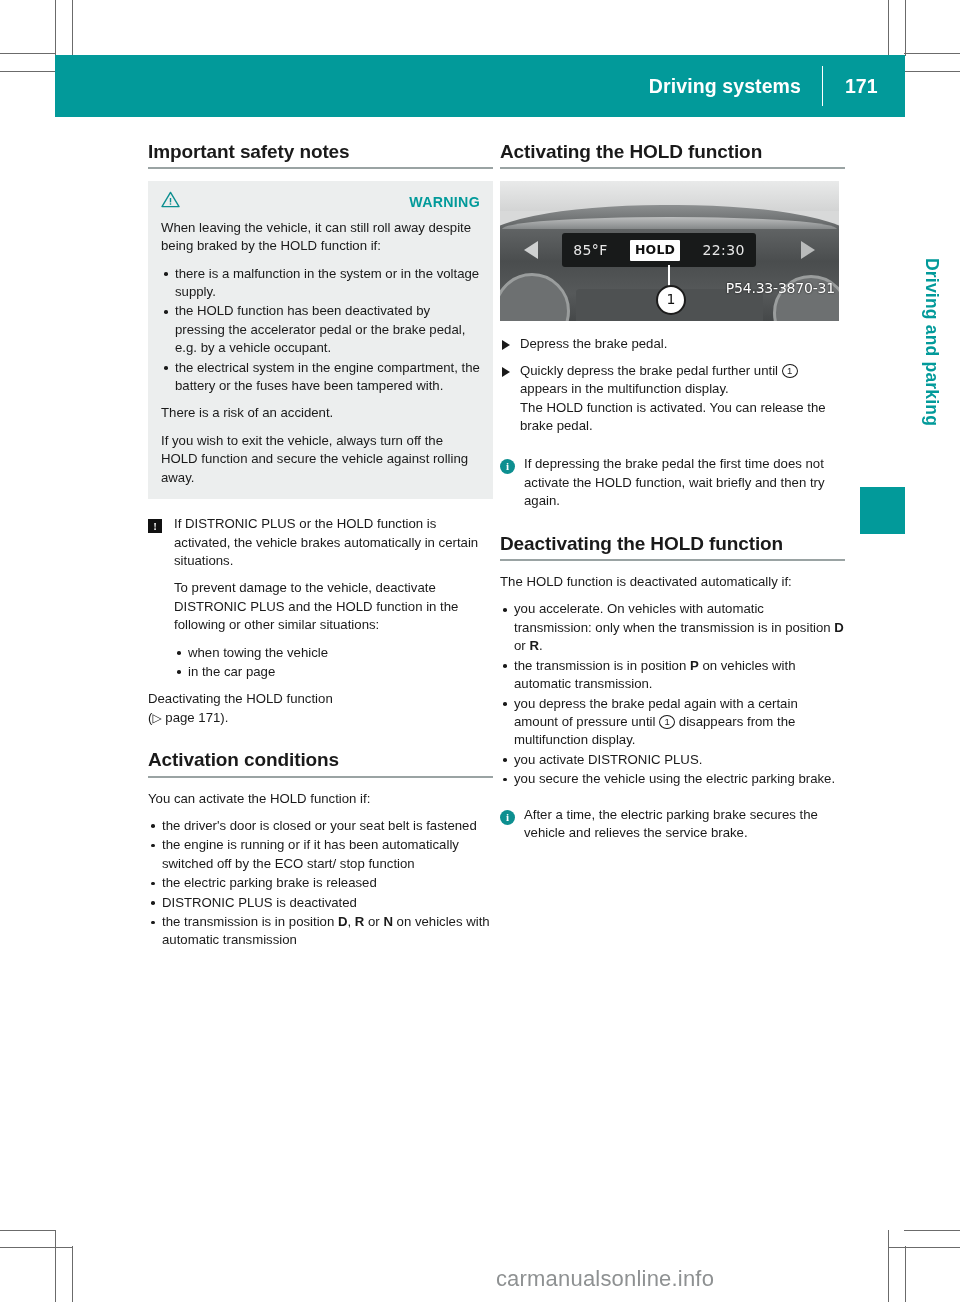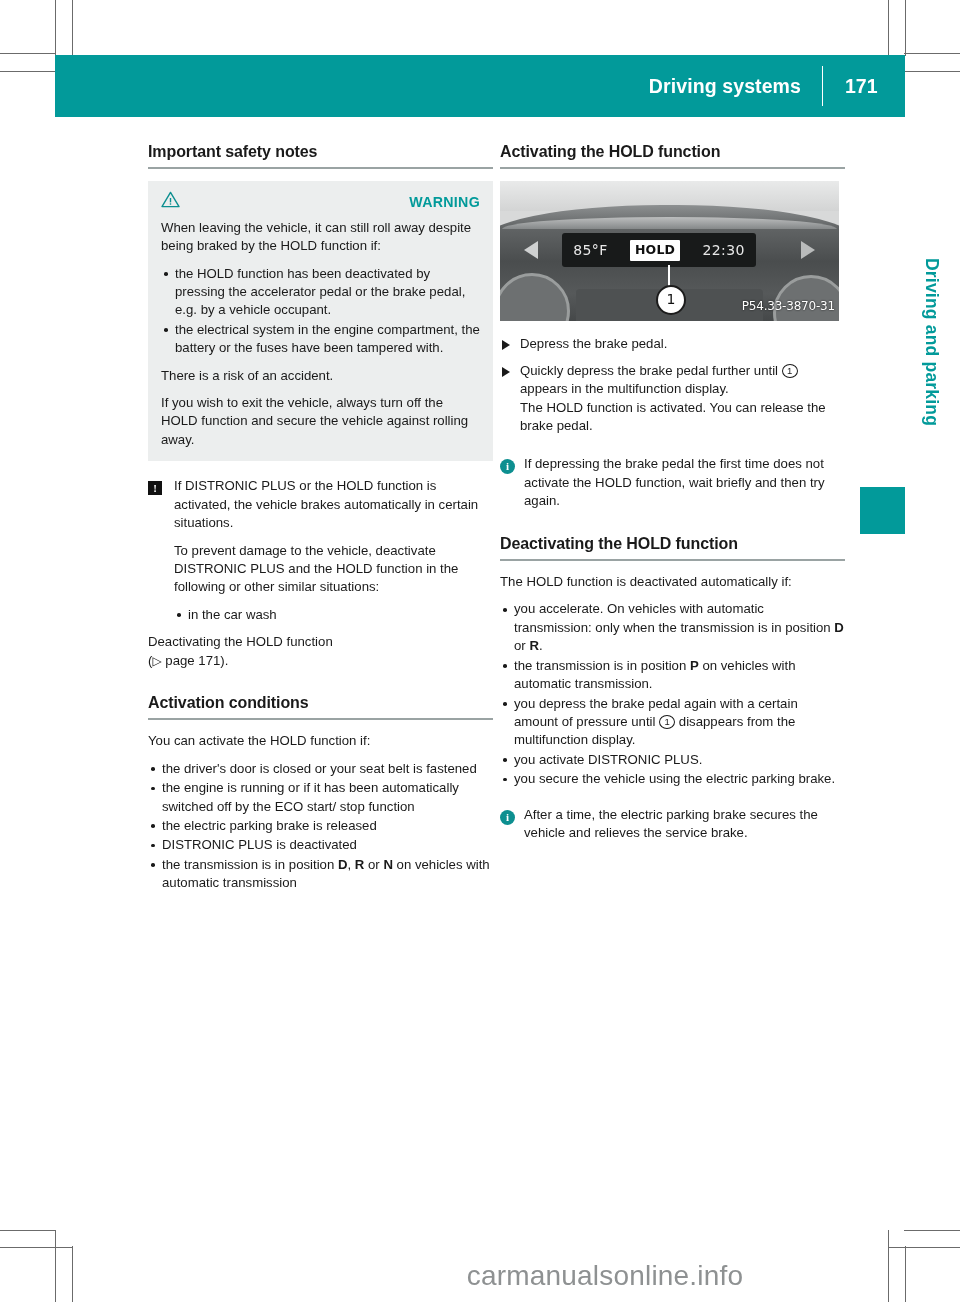--- a/index.html
+++ b/index.html
@@ -79,21 +79,21 @@
     top: 143px;
     width: 345px;
     font-size: 13.2px;
     line-height: 18.4px;
   }
   .col-left  { left: 148px; }
   .col-right { left: 500px; }
 
   
   h2.sect {
-    font-size: 16px;
+    font-size: 19px;
     font-weight: bold;
     margin: 0 0 6px 0;
     padding: 0;
     letter-spacing: -.1px;
   }
   .rule {
     height: 2px;
     background: #9aa3a3;
     margin-bottom: 12px;
   }
@@ -316,36 +316,36 @@
   .fig-gauge2 {
     position: absolute;
     right: -10px; bottom: -30px;
     width: 70px; height: 70px;
     border-radius: 50%;
     background: #6d7071;
     border: 3px solid #9a9d9d;
   }
   .fig-id {
     position: absolute;
-    right: 4px; bottom: 6px;
+    right: 4px; bottom: 24px;
     color: #ffffff;
-    font-size: 12px;
+    font-size: 14px;
     font-family: "DejaVu Sans", sans-serif;
     letter-spacing: -.2px;
     text-shadow: 0 0 2px rgba(0,0,0,.9);
   }
 
   
   .watermark {
     position: absolute;
     left: 0; right: 0;
     bottom: 10px;
     text-align: center;
     color: #8e9192;
-    font-size: 28px;
+    font-size: 22px;
     letter-spacing: .2px;
     padding-left: 250px;
   }
 </style>
 </head>
 <body>
 
 <div class="cropmark cm-v" style="left:55px;  top:0;     height:72px;"></div>
 <div class="cropmark cm-v" style="left:72px;  top:0;     height:56px;"></div>
 <div class="cropmark cm-h" style="left:0;     top:53px;  width:56px;"></div>
@@ -388,36 +388,38 @@
           <rect x="8.8" y="7" width="1.4" height="4.4" fill="#0d8f90"></rect>
           <rect x="8.8" y="12.3" width="1.4" height="1.4" fill="#0d8f90"></rect>
         </svg>
       </span>
       <span class="warn-label">WARNING</span>
     </div>
 
     <p>When leaving the vehicle, it can still roll away despite being braked by the HOLD function if:</p>
 
     <ul class="bl">
+      <li>there is a malfunction in the system or in the voltage supply.</li>
       <li>the HOLD function has been deactivated by pressing the accelerator pedal or the brake pedal, e.g. by a vehicle occupant.</li>
       <li>the electrical system in the engine compartment, the battery or the fuses have been tampered with.</li>
     </ul>
 
     <p>There is a risk of an accident.</p>
     <p>If you wish to exit the vehicle, always turn off the HOLD function and secure the vehicle against rolling away.</p>
   </div>
 
   <div class="spacer-16"></div>
 
   <div class="note exclaim">
     <span class="ic"><span class="box-excl">!</span></span>
     <p style="margin:0 0 9px 0;">If DISTRONIC PLUS or the HOLD function is activated, the vehicle brakes automatically in certain situations.</p>
     <p style="margin:0 0 9px 0;">To prevent damage to the vehicle, deactivate DISTRONIC PLUS and the HOLD function in the following or other similar situations:</p>
     <ul class="bl">
-      <li>in the car wash</li>
+      <li>when towing the vehicle</li>
+      <li>in the car page</li>
     </ul>
   </div>
 
   <div style="margin-left:0;">
     <div>Deactivating the HOLD function</div>
     <div>
       <span>(</span><span class="ref-tri">▷</span>&nbsp;<span>page 171</span><span>).</span>
     </div>
   </div>
 

